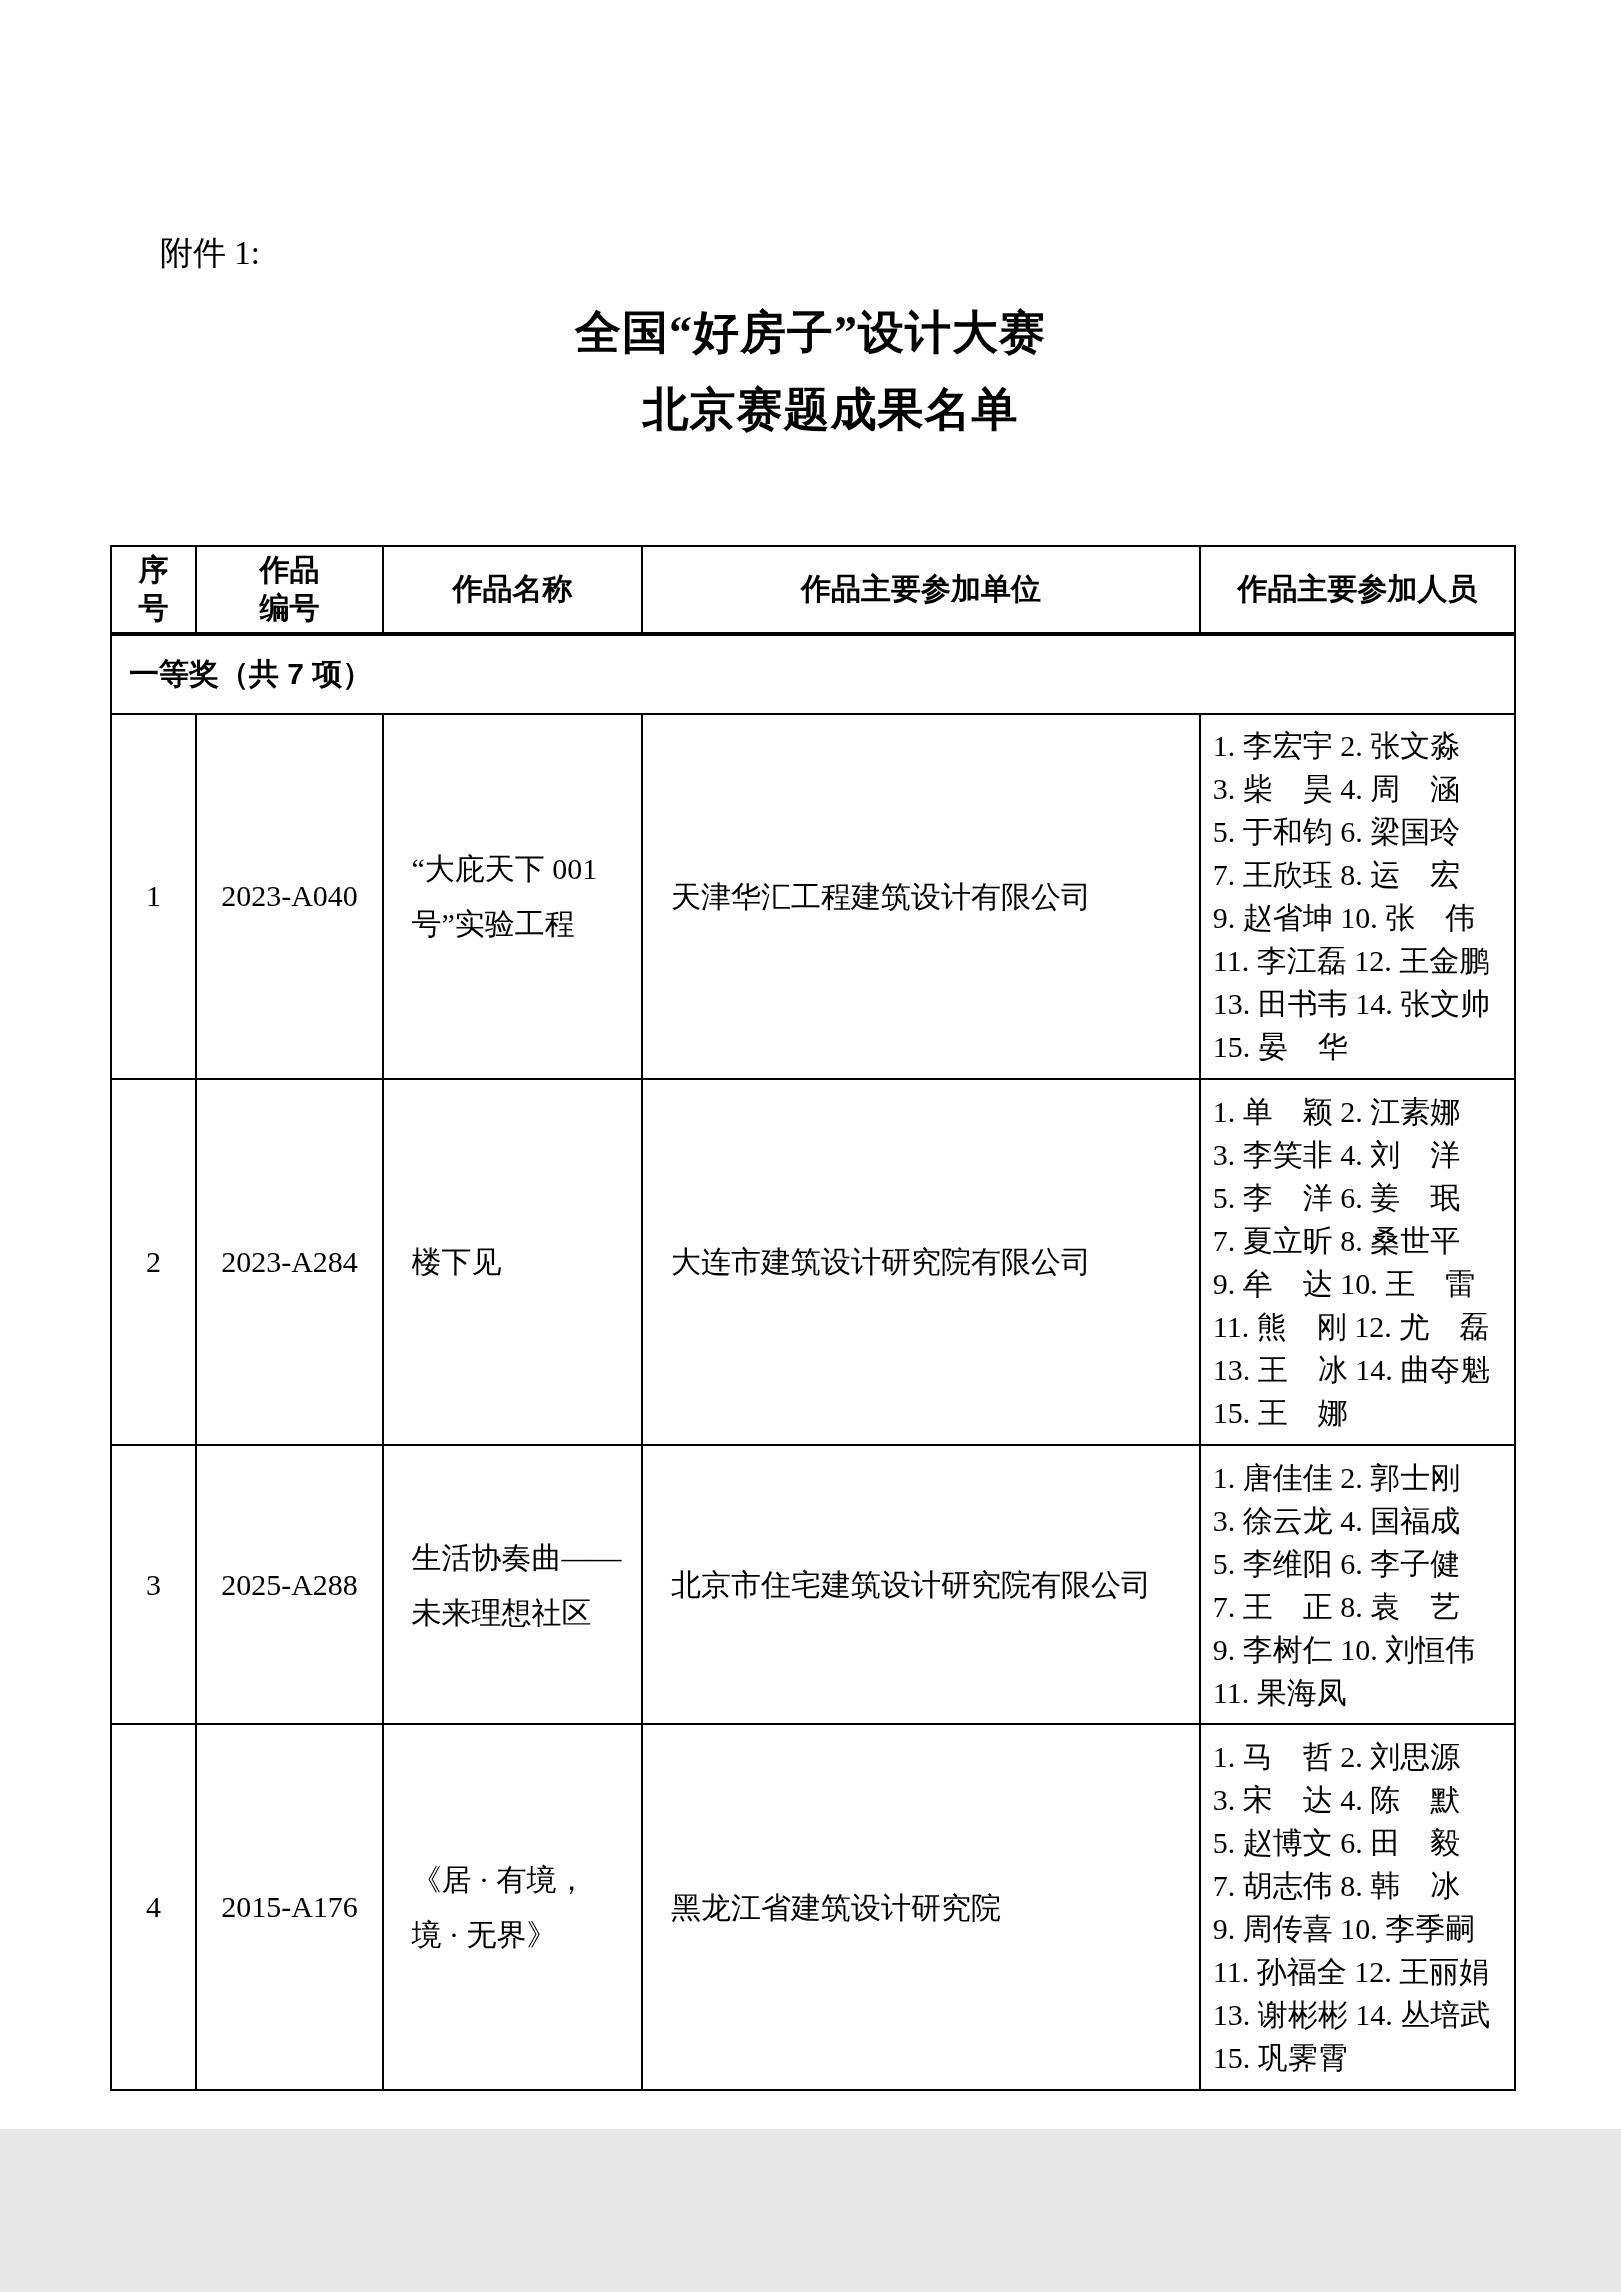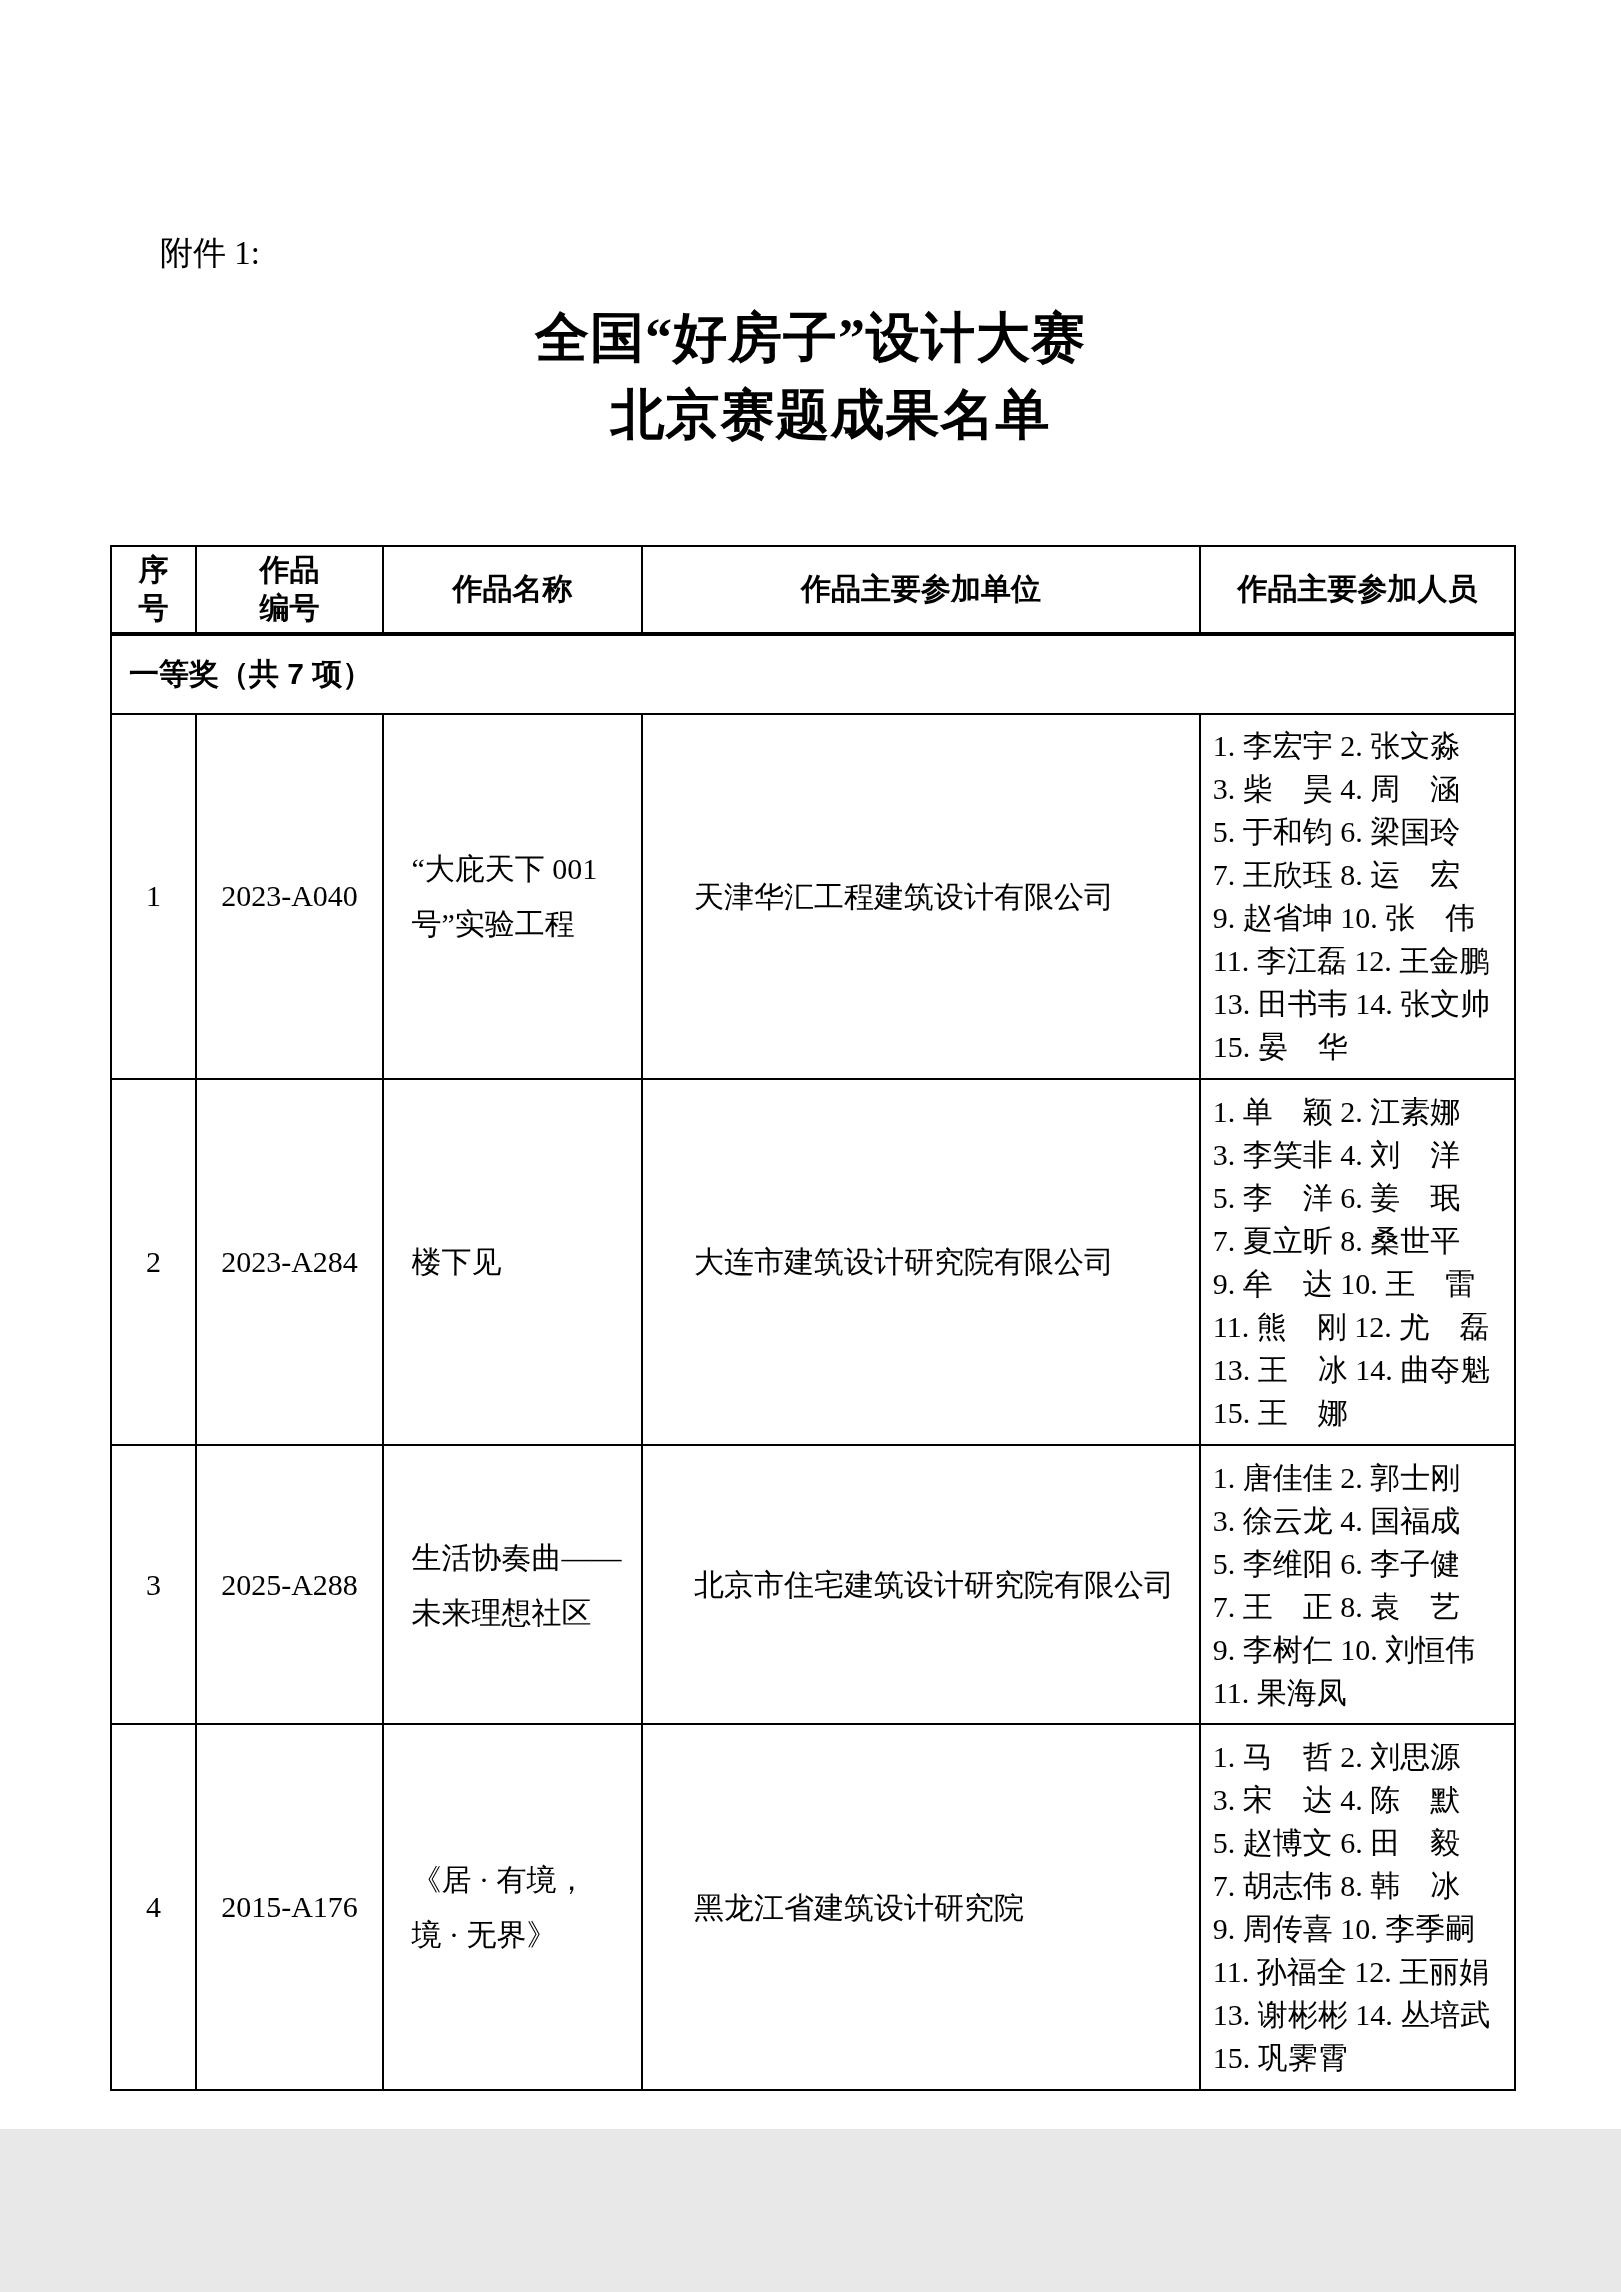--- a/index.html
+++ b/index.html
@@ -13,21 +13,21 @@
     font-family:"Liberation Serif","DejaVu Serif",serif;
     overflow:hidden;
   }
   .attachment {
     position:absolute; left:160px; top:231px;
     font-size:33px;
   }
   .title-line {
     position:absolute; left:0; right:0;
     text-align:center;
-    font-size:54px; font-weight:bold;
+    font-size:46px; font-weight:bold;
     letter-spacing:1px;
   }
   .title-line.l1 { top:302px; }
   .title-line.l2 { top:379px;padding-left:40px; }
 
   .table-wrap { position:absolute; left:110px; top:545px; width:1404px; }
   table.results {
     width:100%;
     border-collapse:collapse;
     table-layout:fixed;
@@ -62,21 +62,21 @@
   }
   td.c-name {
     font-size:30px;
     padding-left:27.4px;
     padding-right:14px;
     line-height:55px;
     white-space:pre-line;
   }
   td.c-unit {
     font-size:30px;
-    padding-left:51px;
+    padding-left:28px;
     padding-right:11.8px;
     line-height:43px;
   }
   td.c-members {
     font-size:30px;
     padding:9.8px 3.9px 9.8px 11.8px;
     line-height:43px;
     white-space:pre-line;
     vertical-align:middle;
   }

